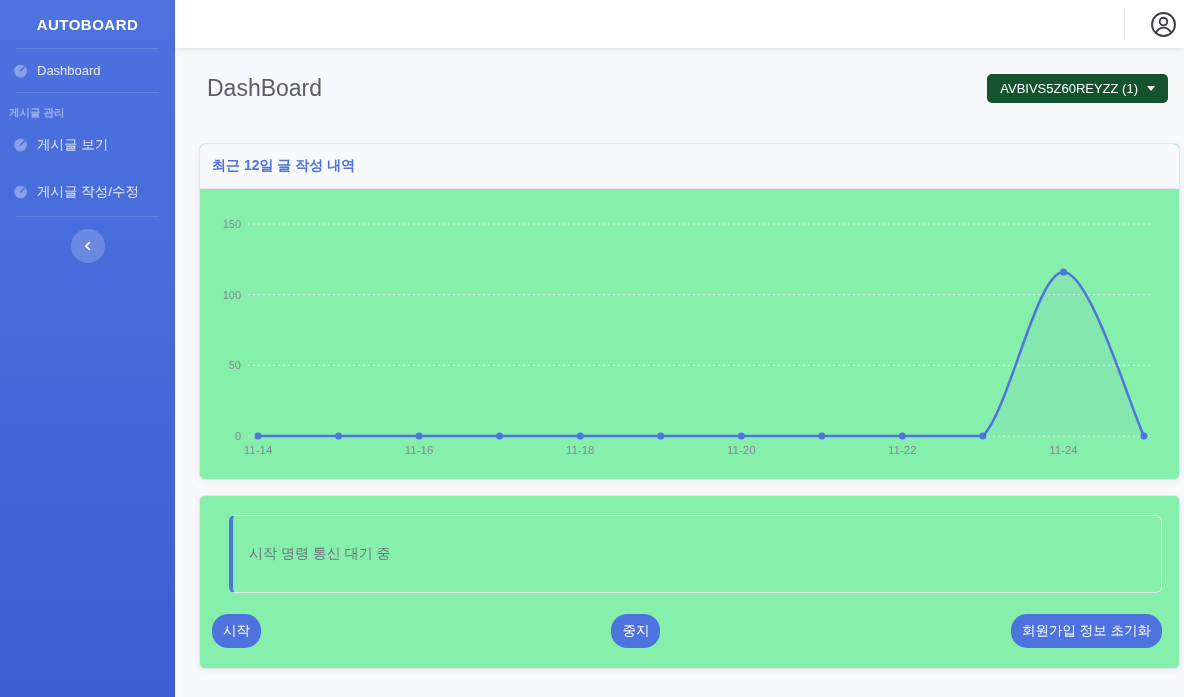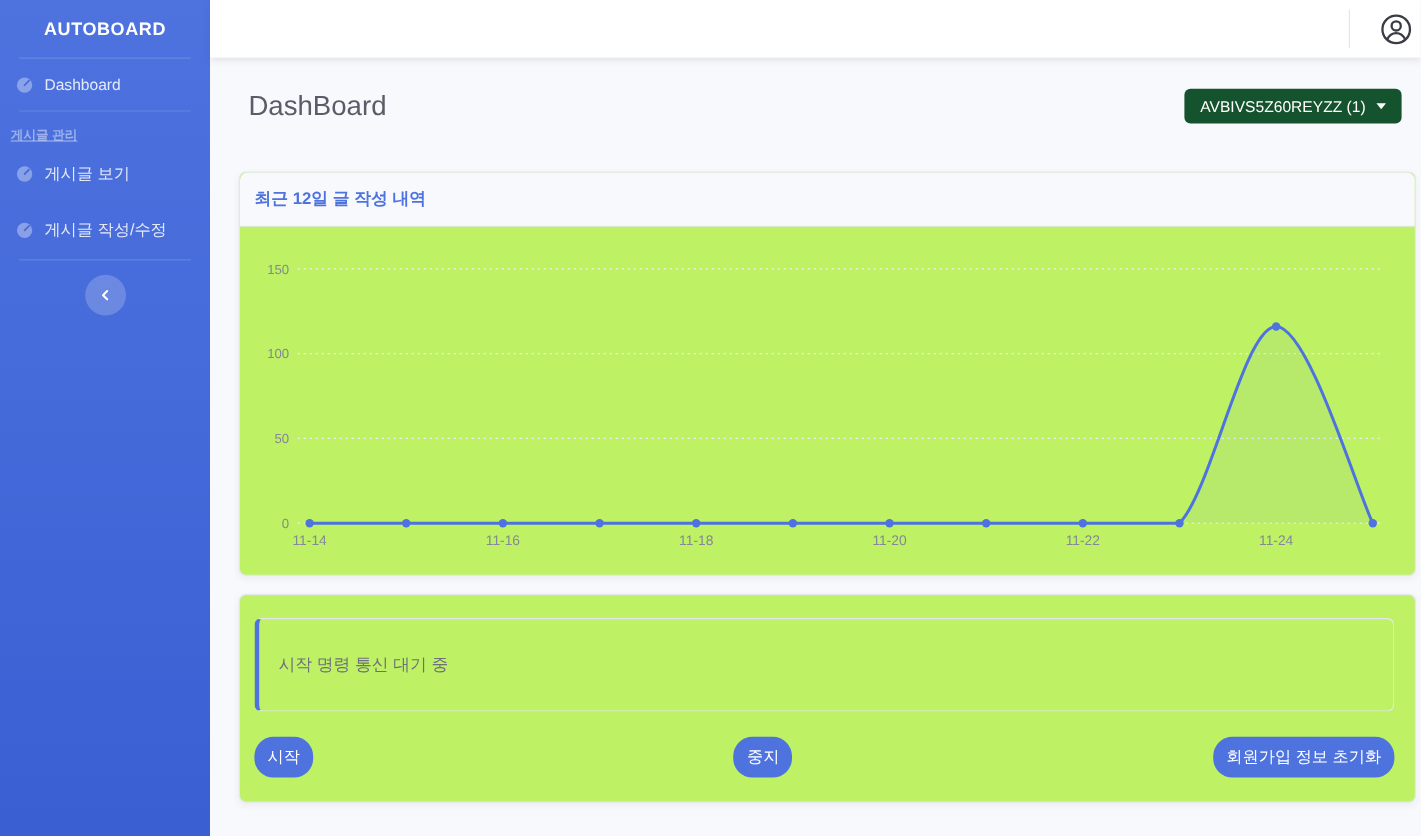--- a/index.html
+++ b/index.html
@@ -11,21 +11,21 @@
   .sidebar { width:175px; flex-shrink:0; height:100%;
     background:linear-gradient(180deg,#4e73df 0%,#3a5fd3 100%); color:#fff; }
   .brand { height:48px; display:flex; align-items:center; justify-content:center;
     font-size:15px; font-weight:bold; letter-spacing:.5px; color:#fff; }
   .sb-divider { border:0; border-top:1px solid rgba(255,255,255,.15); margin:0 16px; }
   .nav-item { display:flex; align-items:center; gap:9px; padding:14px 13px;
     font-size:13px; color:rgba(255,255,255,.85); cursor:pointer; }
   .nav-item.lg { font-size:13.5px; padding:14px 13px 15px; }
   .nav-item .gauge { flex-shrink:0; display:inline-flex; }
   .nav-heading { padding:13px 9px 2px; font-size:10.5px; font-weight:bold;
-    color:rgba(255,255,255,.45);text-decoration:underline; }
+    color:rgba(255,255,255,.45); }
   .sidebar-toggle { width:34px; height:34px; border-radius:50%;
     background:rgba(255,255,255,.2); border:none; cursor:pointer;
     display:flex; align-items:center; justify-content:center; margin:12px auto 0; }
 
   
   .main { flex:1; display:flex; flex-direction:column; min-width:0; background:#f8f9fc; }
   .topbar { height:48px; flex-shrink:0; background:#fff;
     box-shadow:0 2px 6px rgba(58,59,69,.12); position:relative; z-index:2;
     display:flex; align-items:center; justify-content:flex-end; padding:0 7px; }
   .topbar-divider { width:1px; height:32px; background:#e3e6f0; }
@@ -36,32 +36,32 @@
   .page-header { display:flex; align-items:center; justify-content:space-between;
     margin:0 12px 40px 8px; }
   .page-title { font-size:23px; font-weight:400; color:#5a5c69; }
   .account-btn { background:#14532d; color:#fff; border:none; border-radius:5px;
     font-size:13px; padding:7px 13px; display:flex; align-items:center; gap:9px;
     cursor:pointer; font-family:inherit; }
   .caret-down { width:0; height:0; border-left:4px solid transparent;
     border-right:4px solid transparent; border-top:5px solid #fff; display:inline-block; }
 
   
-  .card { background:#bef264; border:1px solid #e3e6f0; border-radius:6px;
+  .card { background:#86efac; border:1px solid #e3e6f0; border-radius:6px;
     box-shadow:0 2px 6px rgba(58,59,69,.06); margin-bottom:15px; }
   .card-header { background:#f8f9fc; border-bottom:1px solid #e3e6f0;
     border-radius:6px 6px 0 0; padding:13px 12px; color:#4e73df;
     font-weight:bold; font-size:14px; }
   .chart-body { height:290px; position:relative; }
   .chart-body svg { display:block; }
   svg text { font-family:"Liberation Sans","DejaVu Sans",sans-serif; }
 
   .task-body { padding:19px 17px 20px 12px; }
   .status-box { border:1px solid #e3e6f0; border-left:4px solid #4e73df;
-    border-radius:6px; padding:29px 16px; color:#6e707e; font-size:14px; }
+    border-radius:6px; padding:29px 16px; color:#6e707e; font-size:14px;margin-left:17px; }
   .button-row { display:flex; justify-content:space-between; gap:6px; margin-top:21px; }
   .pill-btn { background:#4e73df; color:#fff; border:none; border-radius:16px;
     padding:8px 11px; font-size:13.5px; cursor:pointer; font-family:inherit; }
 </style>
 </head>
 <body>
 
 <div class="app">
 
   <aside class="sidebar">

